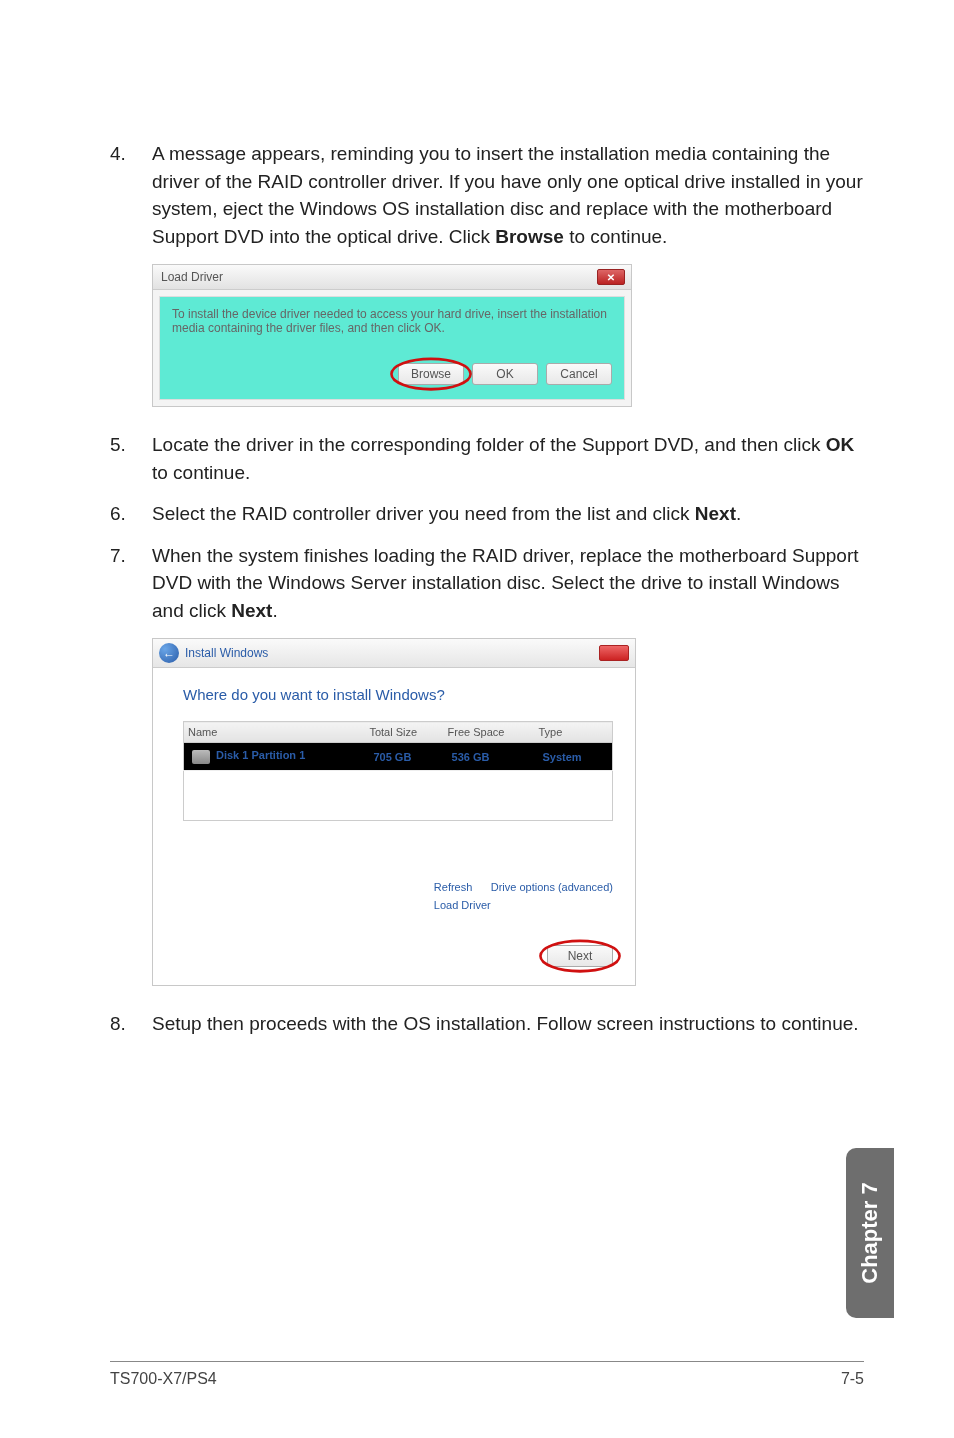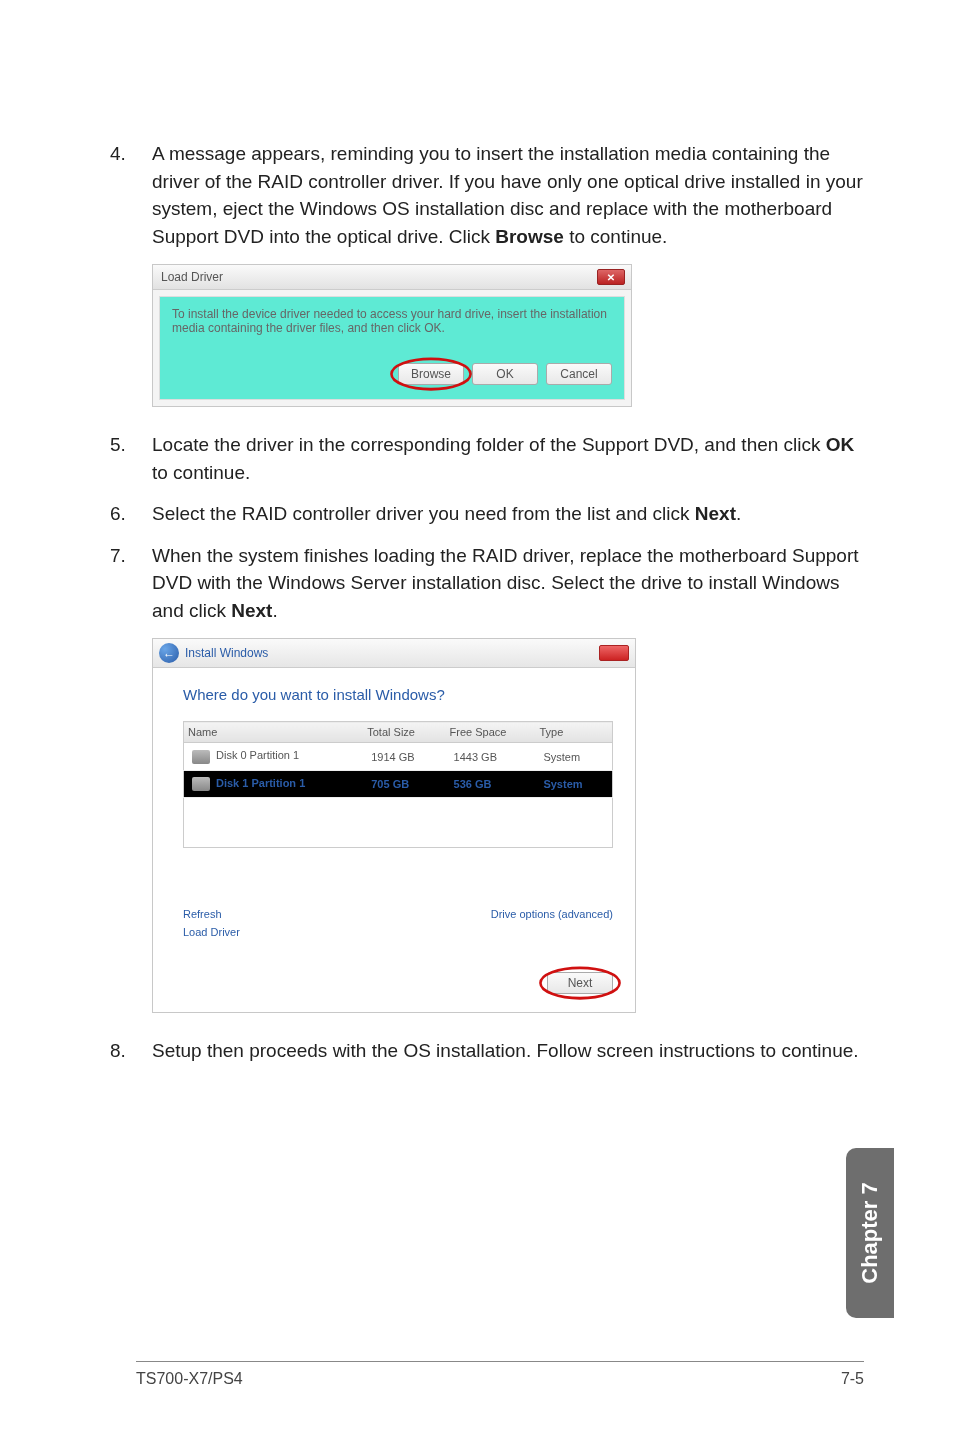--- a/index.html
+++ b/index.html
@@ -159,21 +159,21 @@
   .disk-icon {
     display: inline-block;
     width: 18px; height: 14px;
     background: linear-gradient(#bbb,#888);
     border-radius: 2px;
     margin-right: 6px;
     vertical-align: middle;
   }
   .dlg2-links {
     margin-top: 60px;
-    display: flex; justify-content: space-between;
+    display: flex; justify-content: flex-end;
     font-size: 11px;
   }
   .dlg2-links .left a { color: #2a5ca8; display: block; margin-bottom: 6px; text-decoration: none; }
   .dlg2-links .right a { color: #2a5ca8; text-decoration: none; }
   .dlg2-next {
     display: flex; justify-content: flex-end;
     margin-top: 28px;
   }
   
   
@@ -202,21 +202,20 @@
     position: absolute;
     bottom: 50px;
     left: 110px;
     right: 90px;
     border-top: 1px solid #888;
     padding-top: 8px;
     display: flex;
     justify-content: space-between;
     font-size: 16px;
     color: #444;
-    margin-left: 26px;
   }
 </style>
 </head>
 <body>
 
 <div class="page">
 
   <div class="step">
     <div class="num">4.</div>
     <div class="body">
@@ -278,26 +277,20 @@
       <table class="disk-table">
         <thead>
           <tr>
             <th>Name</th>
             <th>Total Size</th>
             <th>Free Space</th>
             <th>Type</th>
           </tr>
         </thead>
         <tbody>
-          <tr>
-            <td><span class="disk-icon"></span><span>Disk 0 Partition 1</span></td>
-            <td>1914 GB</td>
-            <td>1443 GB</td>
-            <td>System</td>
-          </tr>
           <tr class="sel">
             <td><span class="disk-icon"></span><span>Disk 1 Partition 1</span></td>
             <td>705 GB</td>
             <td>536 GB</td>
             <td>System</td>
           </tr>
           <tr>
               <td colspan="4" style="height:50px;border:none"></td>
             </tr>
         </tbody>

